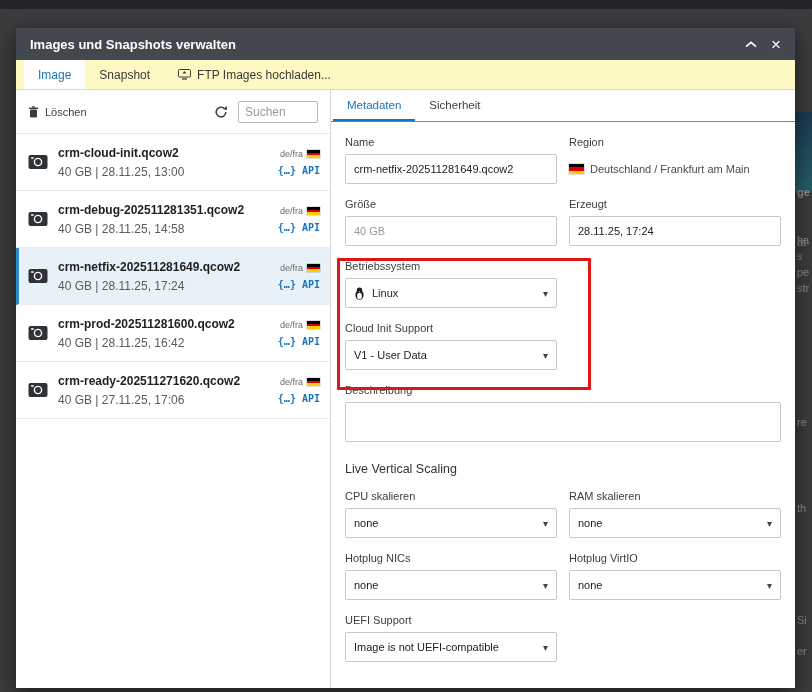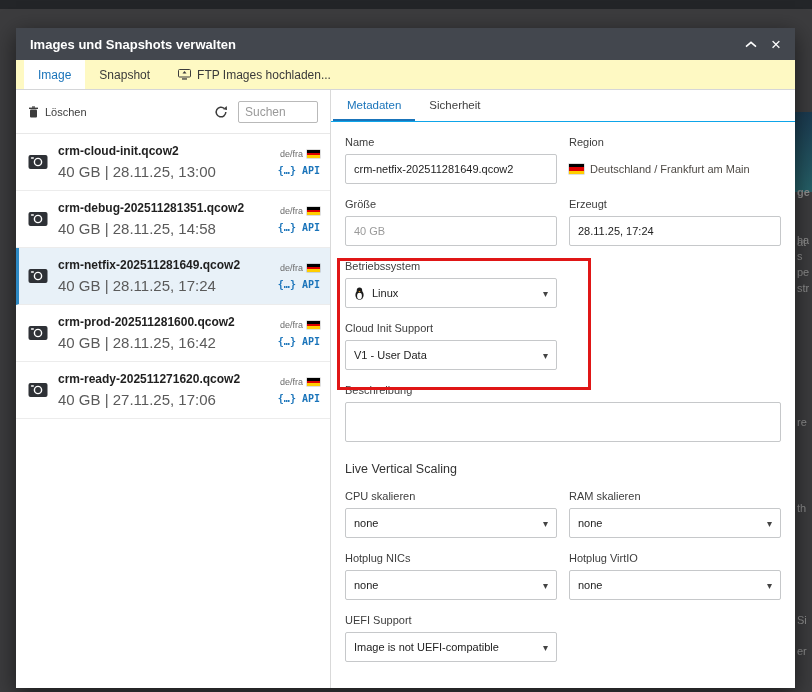--- a/index.html
+++ b/index.html
@@ -41,21 +41,21 @@
   .search-box{margin-left:10px;width:80px;height:22px;border:1px solid #b9b9b9;border-radius:2px;
     font-size:12px;padding:0 6px;color:#333;font-family:"Liberation Sans",sans-serif;}
   .search-box::placeholder{color:#999;}
 
   .img-list{flex:1;overflow:hidden;}
   .item{height:57px;border-bottom:1px solid #ececec;display:flex;align-items:center;padding:0 10px 0 12px;cursor:pointer;background:#fff;}
   .item.selected{background:var(--selected-bg);border-left:3px solid #2e8ac5;padding-left:9px;}
   .item-icon{flex:0 0 auto;margin-right:10px;display:flex;}
   .item-main{flex:1;min-width:0;}
   .item-name{font-size:12px;font-weight:bold;color:#1f1f1f;white-space:nowrap;overflow:hidden;}
-  .item-meta{font-size:15px;color:#5a5a5a;margin-top:5px;white-space:nowrap;}
+  .item-meta{font-size:12px;color:#5a5a5a;margin-top:5px;white-space:nowrap;}
   .item-side{display:flex;flex-direction:column;align-items:flex-end;gap:6px;flex:0 0 auto;}
   .item-region{font-size:9px;color:#6b6b6b;display:flex;align-items:center;}
   .flag{display:inline-block;width:13px;height:8px;margin-left:4px;
     background:linear-gradient(to bottom,#000 0 33%,#d00 33% 66%,#ffce00 66% 100%);
     box-shadow:0 0 0 0.5px rgba(0,0,0,.25);}
   .flag.lg{width:15px;height:10px;margin:0 6px 0 0;}
   .item-api{font-size:10px;font-weight:bold;color:var(--accent);font-family:"DejaVu Sans Mono",monospace;}
 
   
   .right-pane{flex:1;display:flex;flex-direction:column;min-width:0;background:#fff;}

